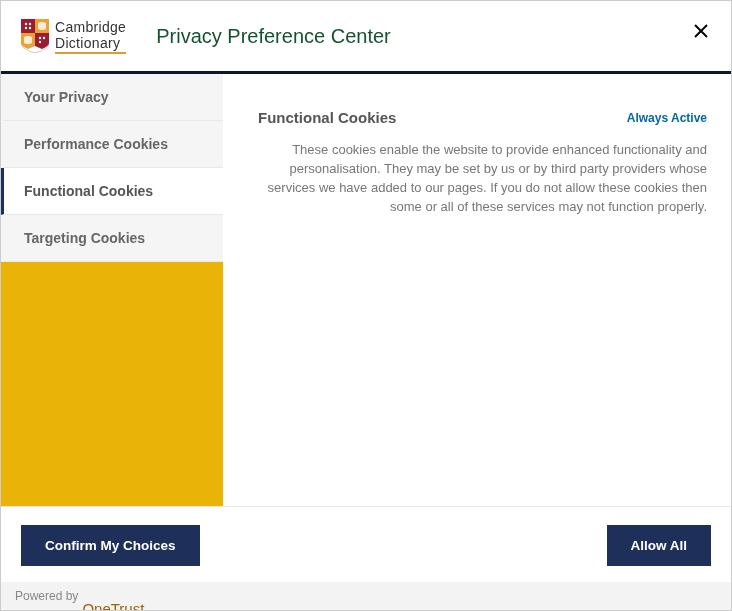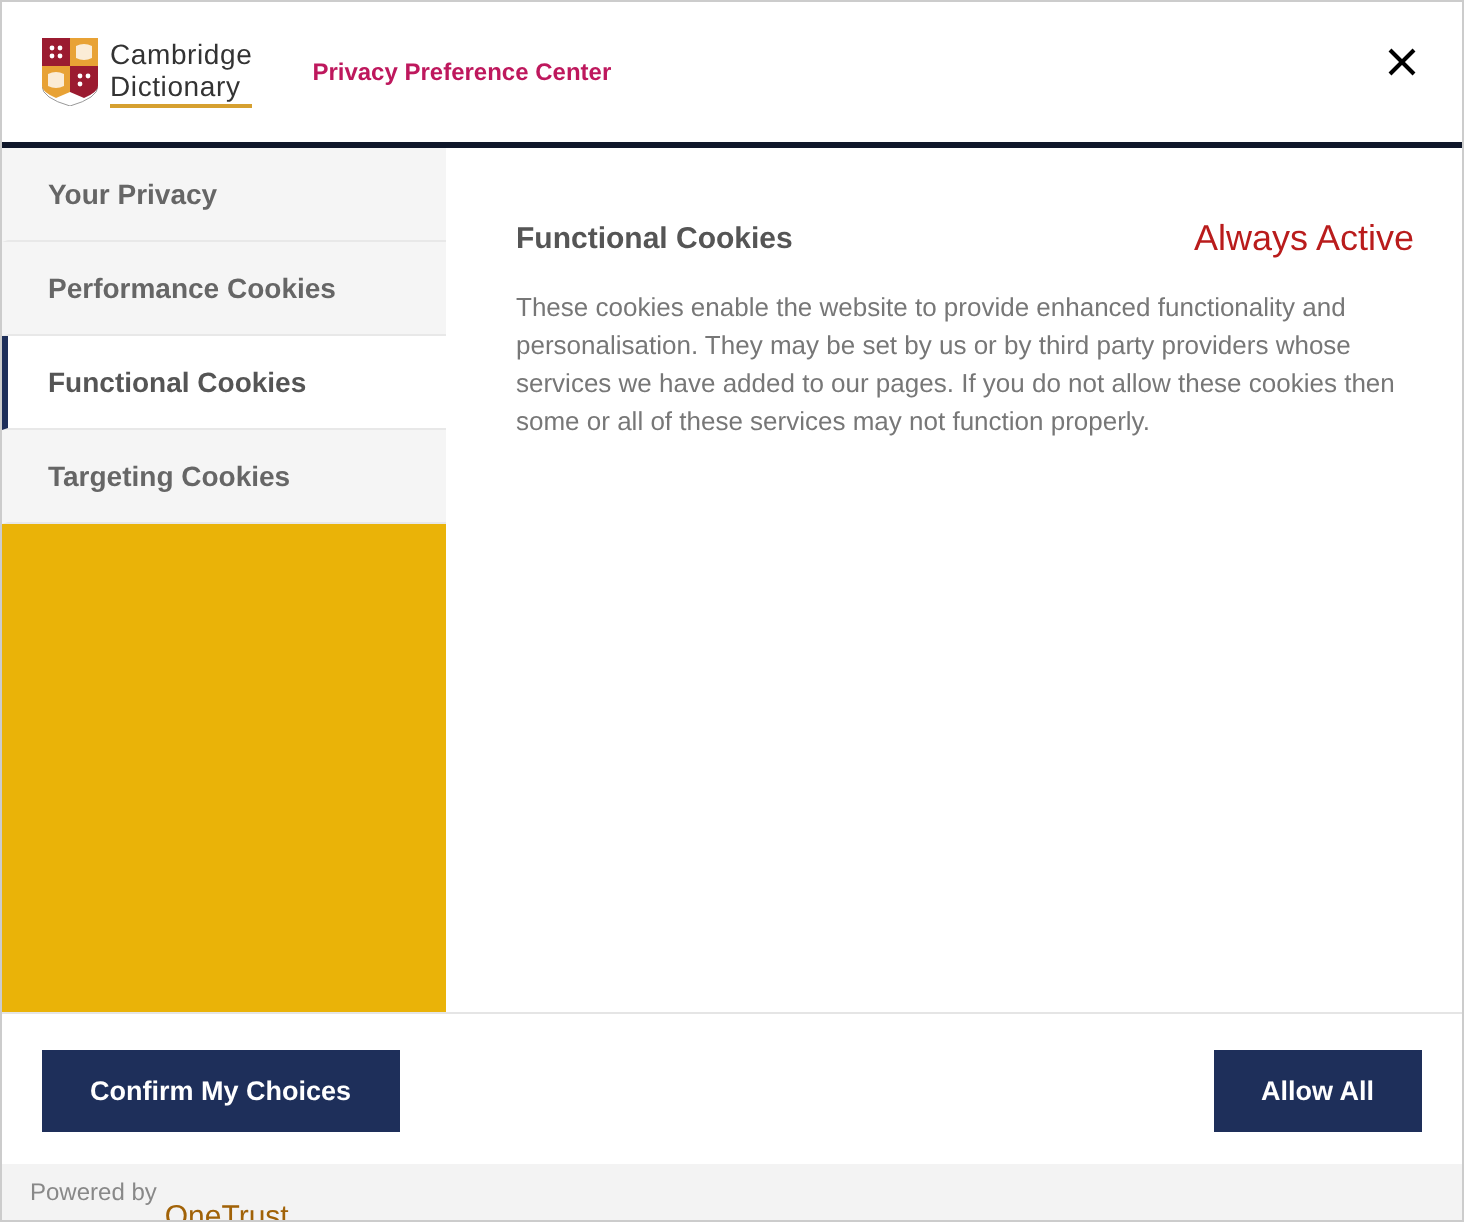--- a/index.html
+++ b/index.html
@@ -43,23 +43,23 @@
       font-weight: normal;
       letter-spacing: 0.3px;
     }
     .logo-line2 {
       font-weight: normal;
       letter-spacing: 0.3px;
       border-bottom: 2px solid #d6a030;
       padding-bottom: 1px;
     }
     .title {
-      font-size: 12px;
-      font-weight: bold;
-      color: #be185d;
+      font-size: 20px;
+      font-weight: normal;
+      color: #14532d;
       flex: 1;
     }
     .close-btn {
       position: absolute;
       right: 20px;
       top: 20px;
       cursor: pointer;
       width: 20px;
       height: 20px;
       display: flex;
@@ -98,28 +98,29 @@
       justify-content: space-between;
       align-items: center;
       margin-bottom: 15px;
     }
     .content-title {
       font-size: 15px;
       font-weight: bold;
       color: #555;
     }
     .status-badge {
-      font-size: 18px;
-      font-weight: normal;
-      color: #b91c1c;
+      font-size: 12px;
+      font-weight: bold;
+      color: #0369a1;
     }
     .content-desc {
       font-size: 13px;
       color: #777;
       line-height: 1.45;
+      text-align: right;
     }
     .footer {
       border-top: 1px solid #e5e5e5;
       padding: 36px 20px;
       display: flex;
       justify-content: space-between;
       align-items: center;
       height: 77px;
     }
     .btn {

